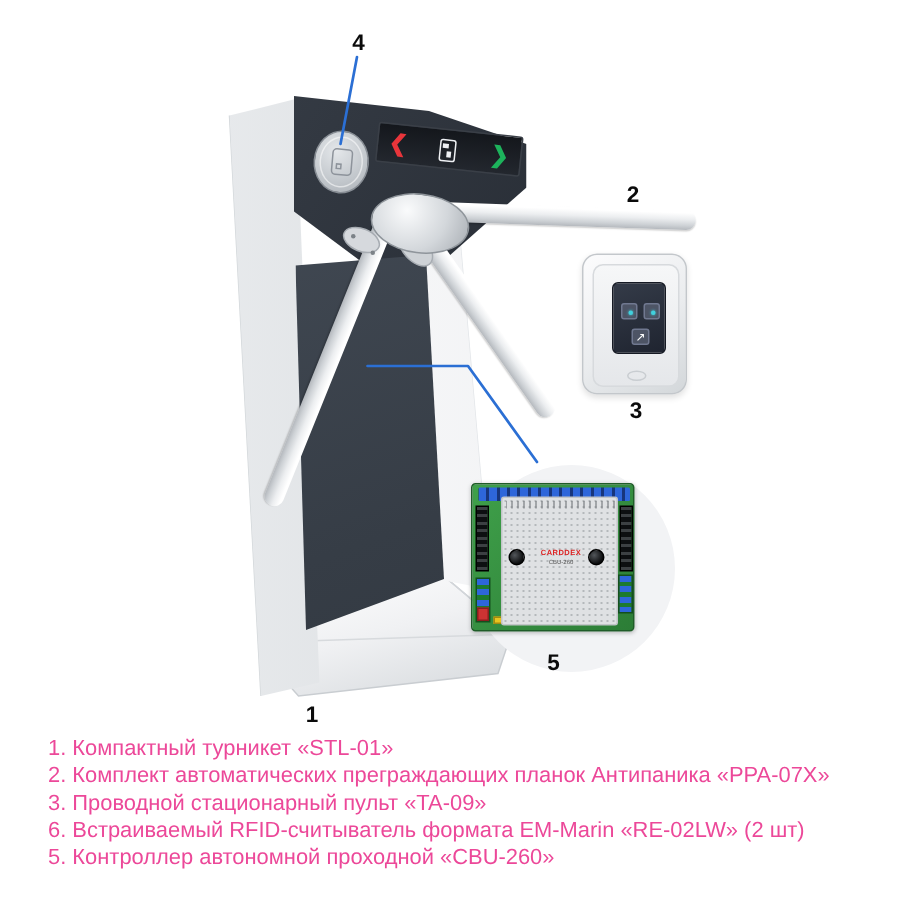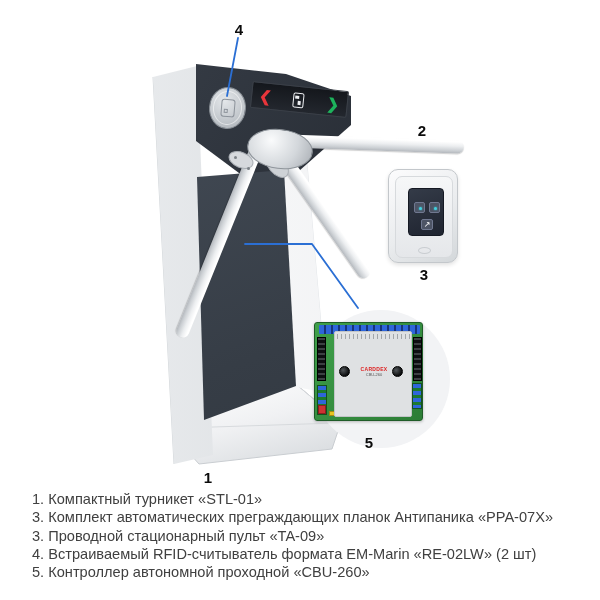--- a/index.html
+++ b/index.html
@@ -95,21 +95,21 @@
   .pcb-model{color:#555;font-size:4px;line-height:5px;}
 
   
   .callouts{position:absolute;left:0;top:0;width:600px;height:600px;z-index:50;pointer-events:none;}
   .num{position:absolute;transform:translate(-50%,-50%);font-size:15px;font-weight:bold;color:#0b0b0b;z-index:60;}
   .lab1{left:208px;top:477px;} .lab2{left:422px;top:130px;} .lab3{left:424px;top:274px;}
   .lab4{left:239px;top:29px;} .lab5{left:369px;top:442px;}
 
   
   .legend{position:absolute;left:32px;top:490px;z-index:10;}
-  .legend div{font-size:14.6px;line-height:18.3px;color:#404040;white-space:nowrap;}
+  .legend div{font-size:14.6px;line-height:18.3px;color:#ec4899;white-space:nowrap;}
 </style>
 </head>
 <body>
 
 <div id="fig">
 
   <svg class="shape" style="z-index:1;" viewBox="0 0 600 600">
     <defs>
       <linearGradient id="gbase" x1="0" y1="0" x2="0.6" y2="1">
         <stop offset="0" stop-color="#ffffff"></stop>
@@ -194,19 +194,19 @@
   </svg>
 
   <div class="num lab1">1</div>
   <div class="num lab2">2</div>
   <div class="num lab3">3</div>
   <div class="num lab4">4</div>
   <div class="num lab5">5</div>
 
   <div class="legend">
     <div>1. Компактный турникет «STL-01»</div>
-    <div>3. Комплект автоматических преграждающих планок Антипаника «PPA-07X»</div>
+    <div>2. Комплект автоматических преграждающих планок Антипаника «PPA-07X»</div>
     <div>3. Проводной стационарный пульт «TA-09»</div>
-    <div>4. Встраиваемый RFID-считыватель формата EM-Marin «RE-02LW» (2 шт)</div>
+    <div>6. Встраиваемый RFID-считыватель формата EM-Marin «RE-02LW» (2 шт)</div>
     <div>5. Контроллер автономной проходной «CBU-260»</div>
   </div>
 
 </div>
 
 </body></html>

